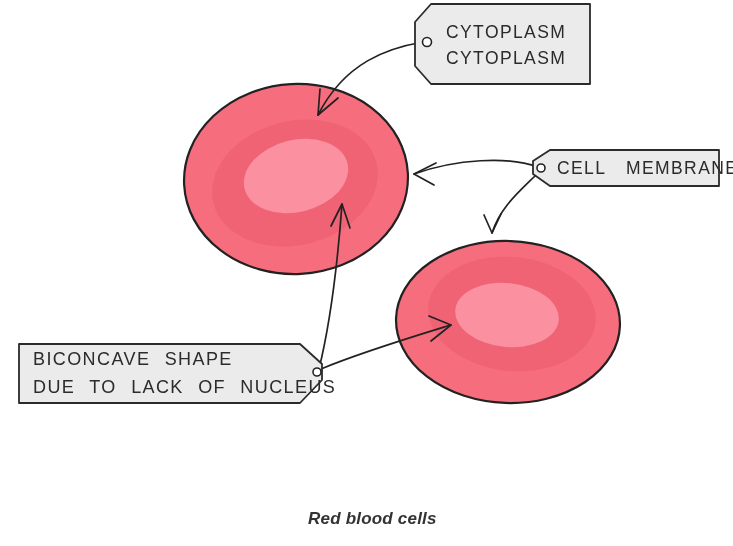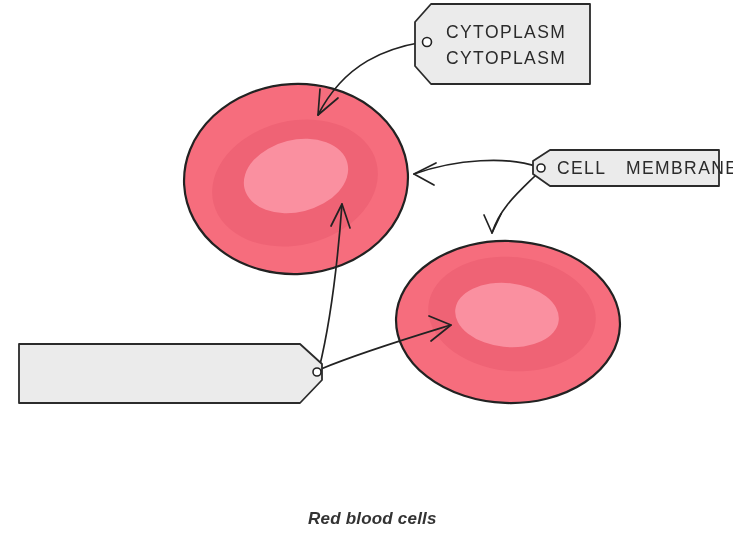--- a/index.html
+++ b/index.html
@@ -129,16 +129,20 @@
 
   <div class="tag-label label-cytoplasm">
     <span class="line">CYTOPLASM</span>
     <span class="line">CYTOPLASM</span>
   </div>
 
   <div class="tag-label label-membrane">
     <span class="line">CELL MEMBRANE</span>
   </div>
 
+  <div class="tag-label label-biconcave">
+    <span class="line">BICONCAVE SHAPE</span>
+    <span class="line">DUE TO LACK OF NUCLEUS</span>
+  </div>
 
   <div class="caption">Red blood cells</div>
 
 </div>
 
 </body></html>

